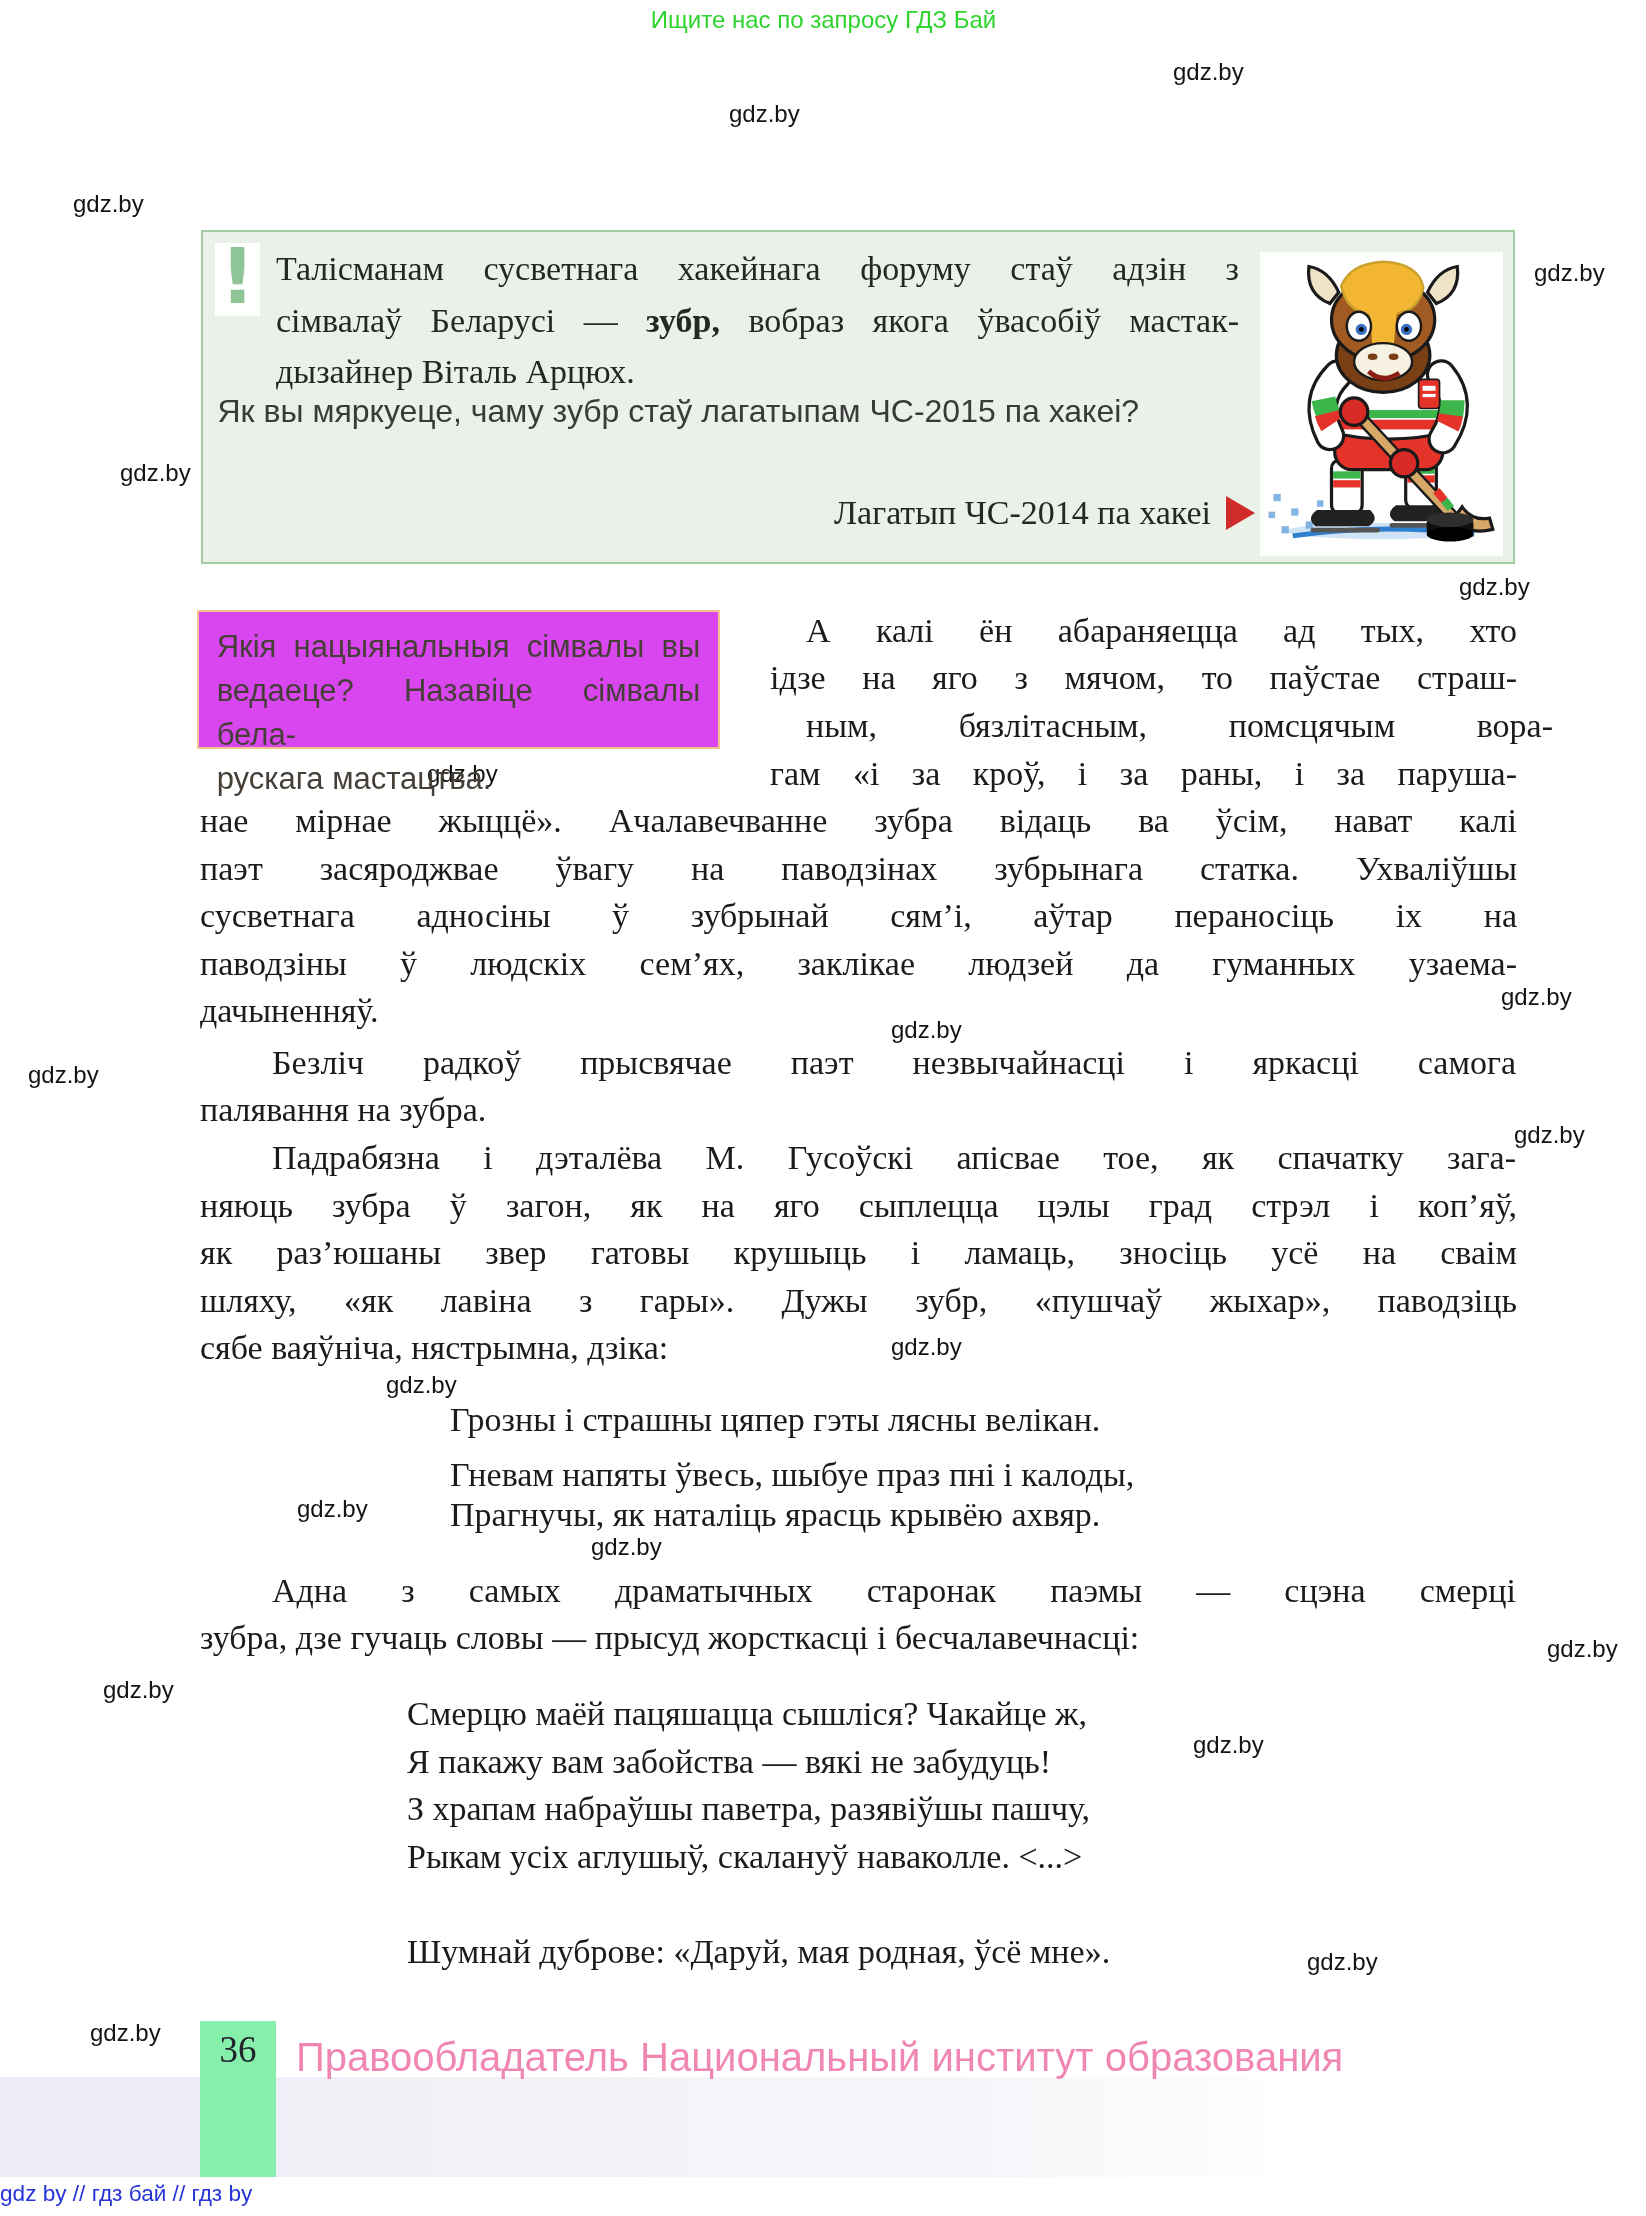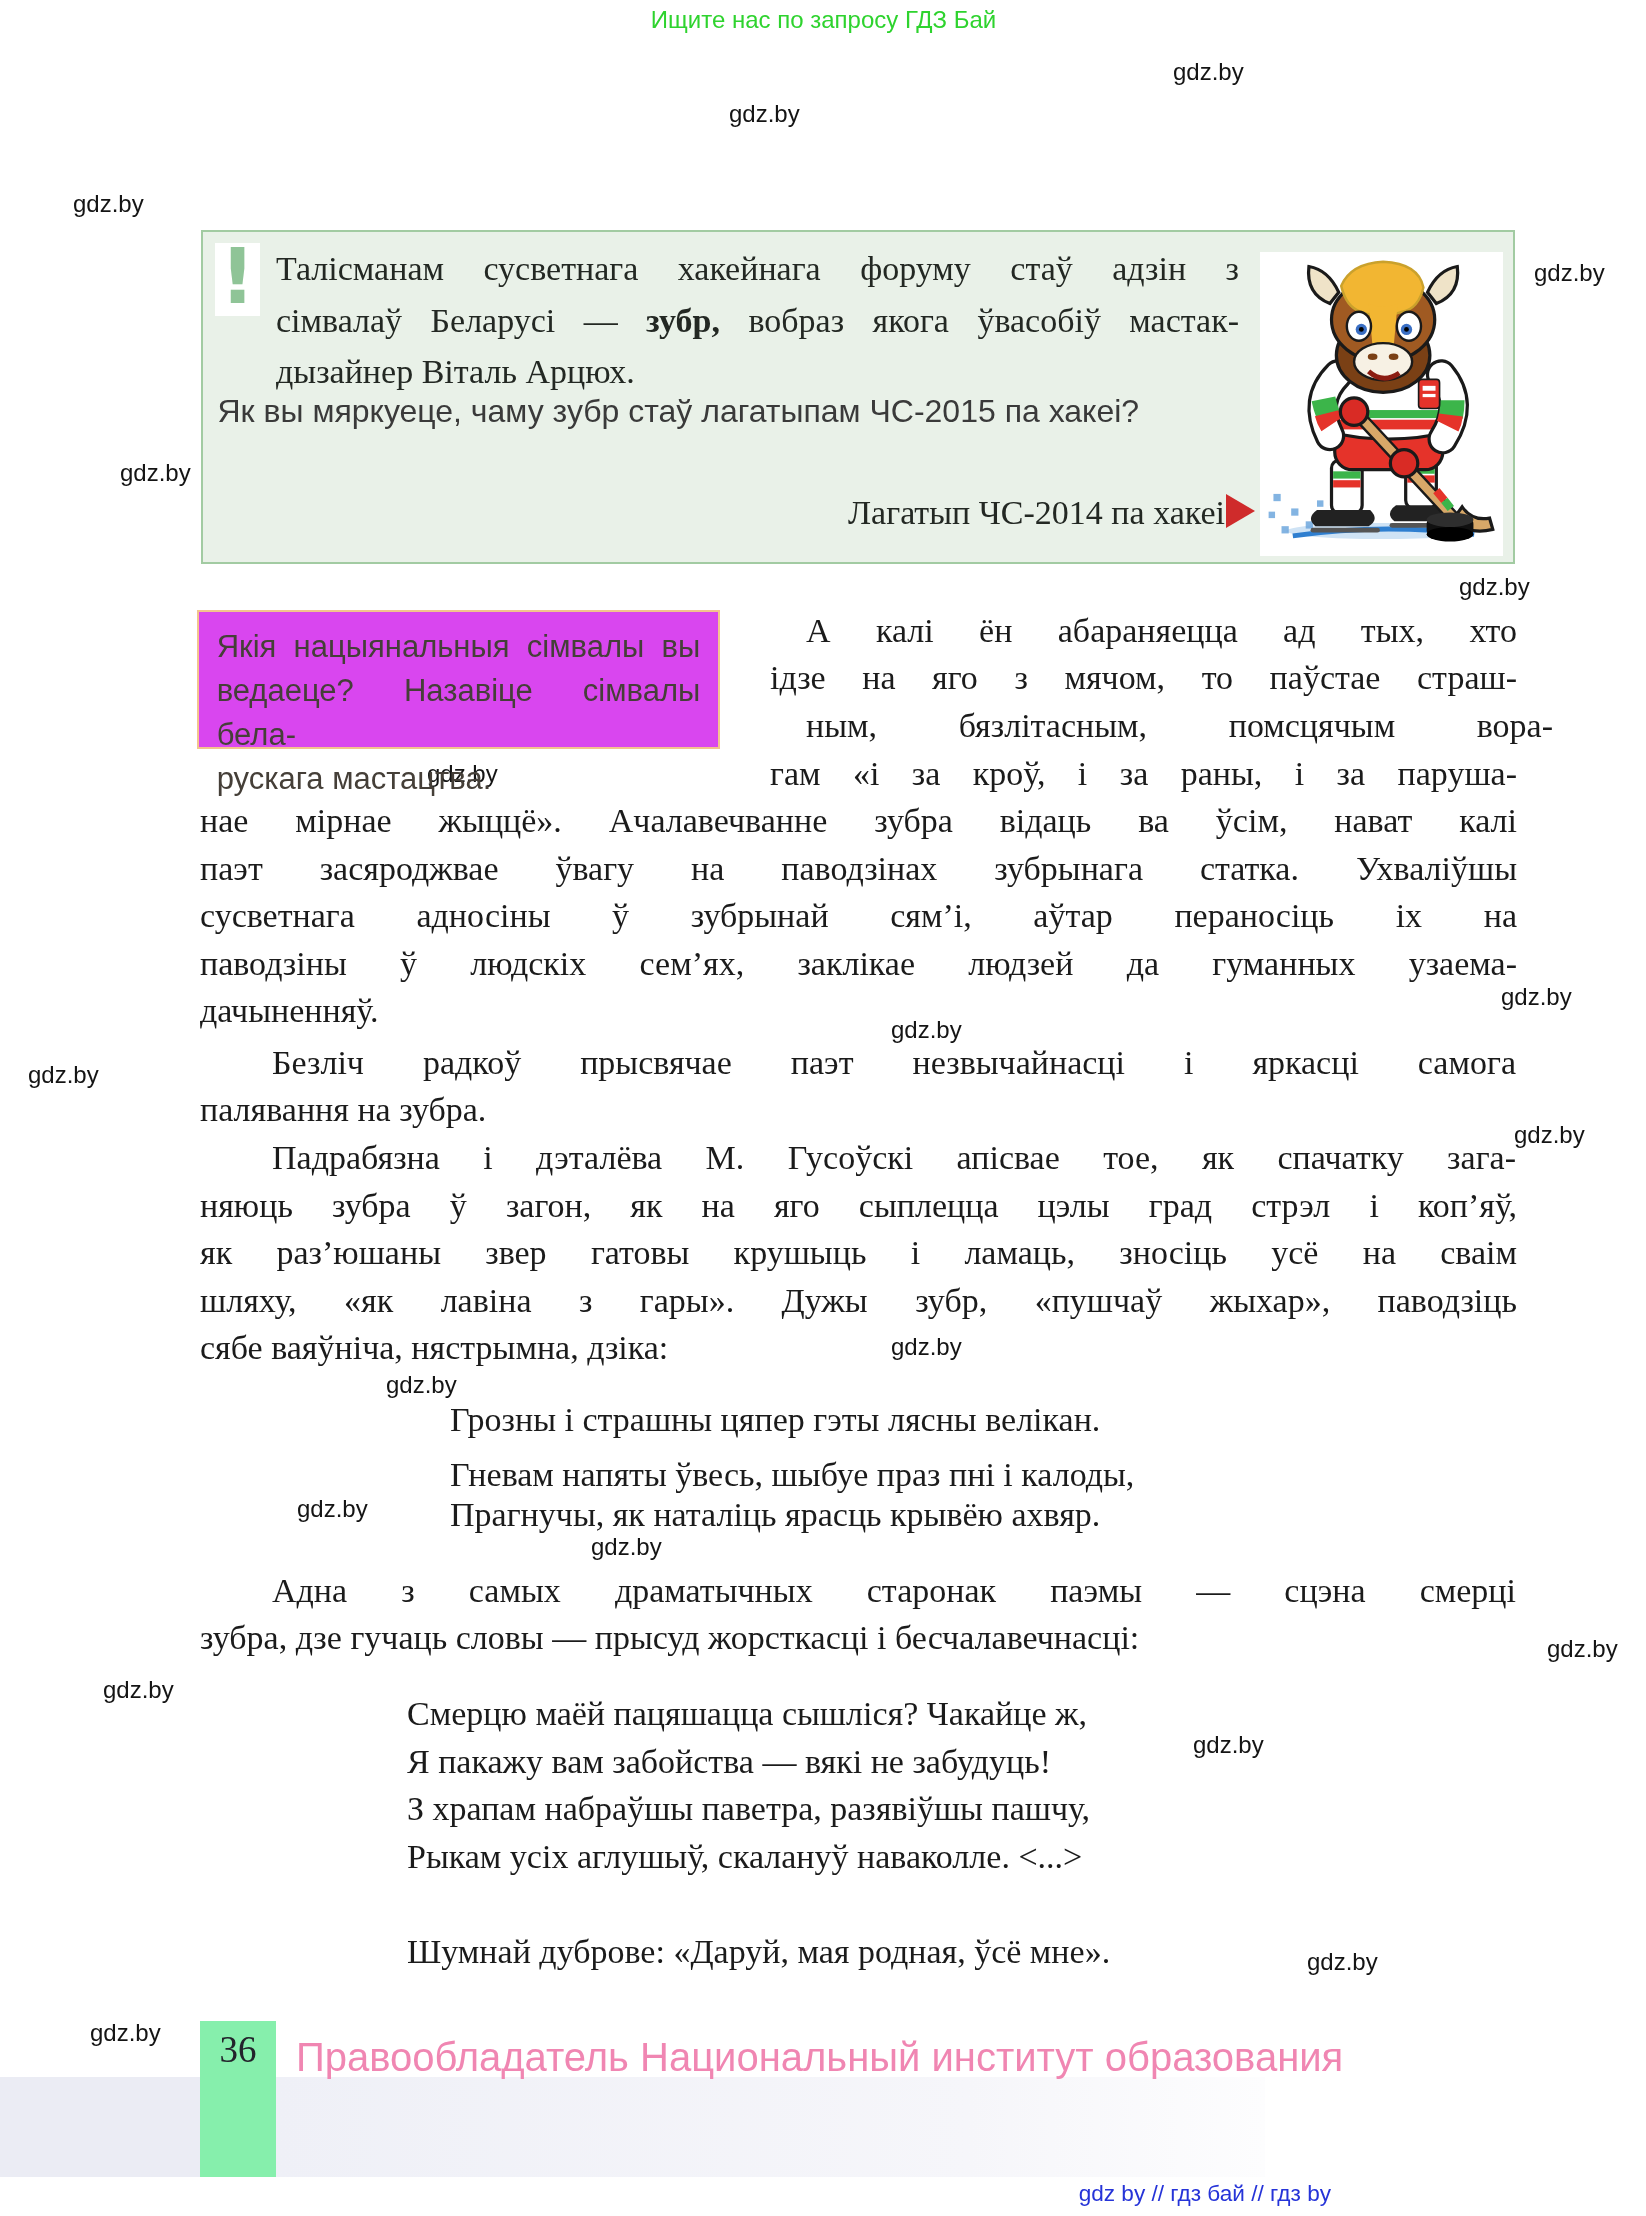--- a/index.html
+++ b/index.html
@@ -19,21 +19,21 @@
   .infobox{position:absolute;left:201px;top:230px;width:1314px;height:334px;
            background:#e9f1e8;border:2.4px solid #a2cba2;box-sizing:border-box;}
   .excl{position:absolute;left:12px;top:11.3px;width:45px;height:73px;background:#ffffff;
         display:flex;align-items:center;justify-content:center;overflow:visible;}
   .excl span{font-family:"DejaVu Sans",sans-serif;font-weight:bold;font-size:77px;
              color:#8fc497;line-height:0.9;transform:translateY(-3.2px);}
   .gline{position:absolute;left:73px;width:963px;font-size:34px;line-height:42px;color:#232823;}
   .just{text-align:justify;text-align-last:justify;}
   .qline{position:absolute;left:14.5px;top:161px;width:1048px;
          font-family:"Liberation Sans","DejaVu Sans",sans-serif;font-size:32px;color:#3a3a3a;}
-  .caption-row{position:absolute;right:258px;top:262px;display:flex;align-items:flex-start;gap:1px;}
+  .caption-row{position:absolute;right:258px;top:262px;display:flex;align-items:center;gap:15px;}
   .cap{font-size:34px;color:#232823;}
   .tri{width:0;height:0;border-left:29px solid #cf2b2b;
        border-top:17.7px solid transparent;border-bottom:17.7px solid transparent;}
   .imgbox{position:absolute;left:1057px;top:20px;width:243px;height:304px;background:#ffffff;}
 
   
   .asidebox{position:absolute;left:197px;top:610px;width:523px;height:139px;box-sizing:border-box;
             background:#d946ef;border:2.4px solid #f3c48e;padding:13px 17.7px 0 17.7px;}
   .oline{font-family:"Liberation Sans","DejaVu Sans",sans-serif;font-size:31px;line-height:44px;color:#453f38;}
 
@@ -42,21 +42,21 @@
 
   
   .f-left{position:absolute;left:0;top:2077px;width:200px;height:100px;background:#ebecf4;}
   .f-tab{position:absolute;left:200px;top:2021px;width:76px;height:156px;background:#86efac;
          text-align:center;}
   .f-tab span{font-size:37px;color:#23232b;line-height:1;display:inline-block;margin-top:9.7px;}
   .f-right{position:absolute;left:276px;top:2077px;width:989px;height:100px;
            background:linear-gradient(90deg,#eff0f7 0%,#f6f6fa 70%,#fdfdfe 100%);}
   .pink{position:absolute;left:296px;top:2035px;font-family:"Liberation Sans","DejaVu Sans",sans-serif;
         font-size:40px;color:#f086b2;white-space:nowrap;}
-  .blue-links{position:absolute;left:0;top:2181px;width:1331px;text-align:right;
+  .blue-links{position:absolute;left:0;top:2181px;width:1331px;text-align:left;
               font-family:"Liberation Sans","DejaVu Sans",sans-serif;font-size:22.6px;color:#2634d8;}
 </style>
 </head>
 <body>
 
 <div id="page">
 
   <div class="banner">Ищите нас по запросу ГДЗ Бай</div>
 
   <div class="layer">

